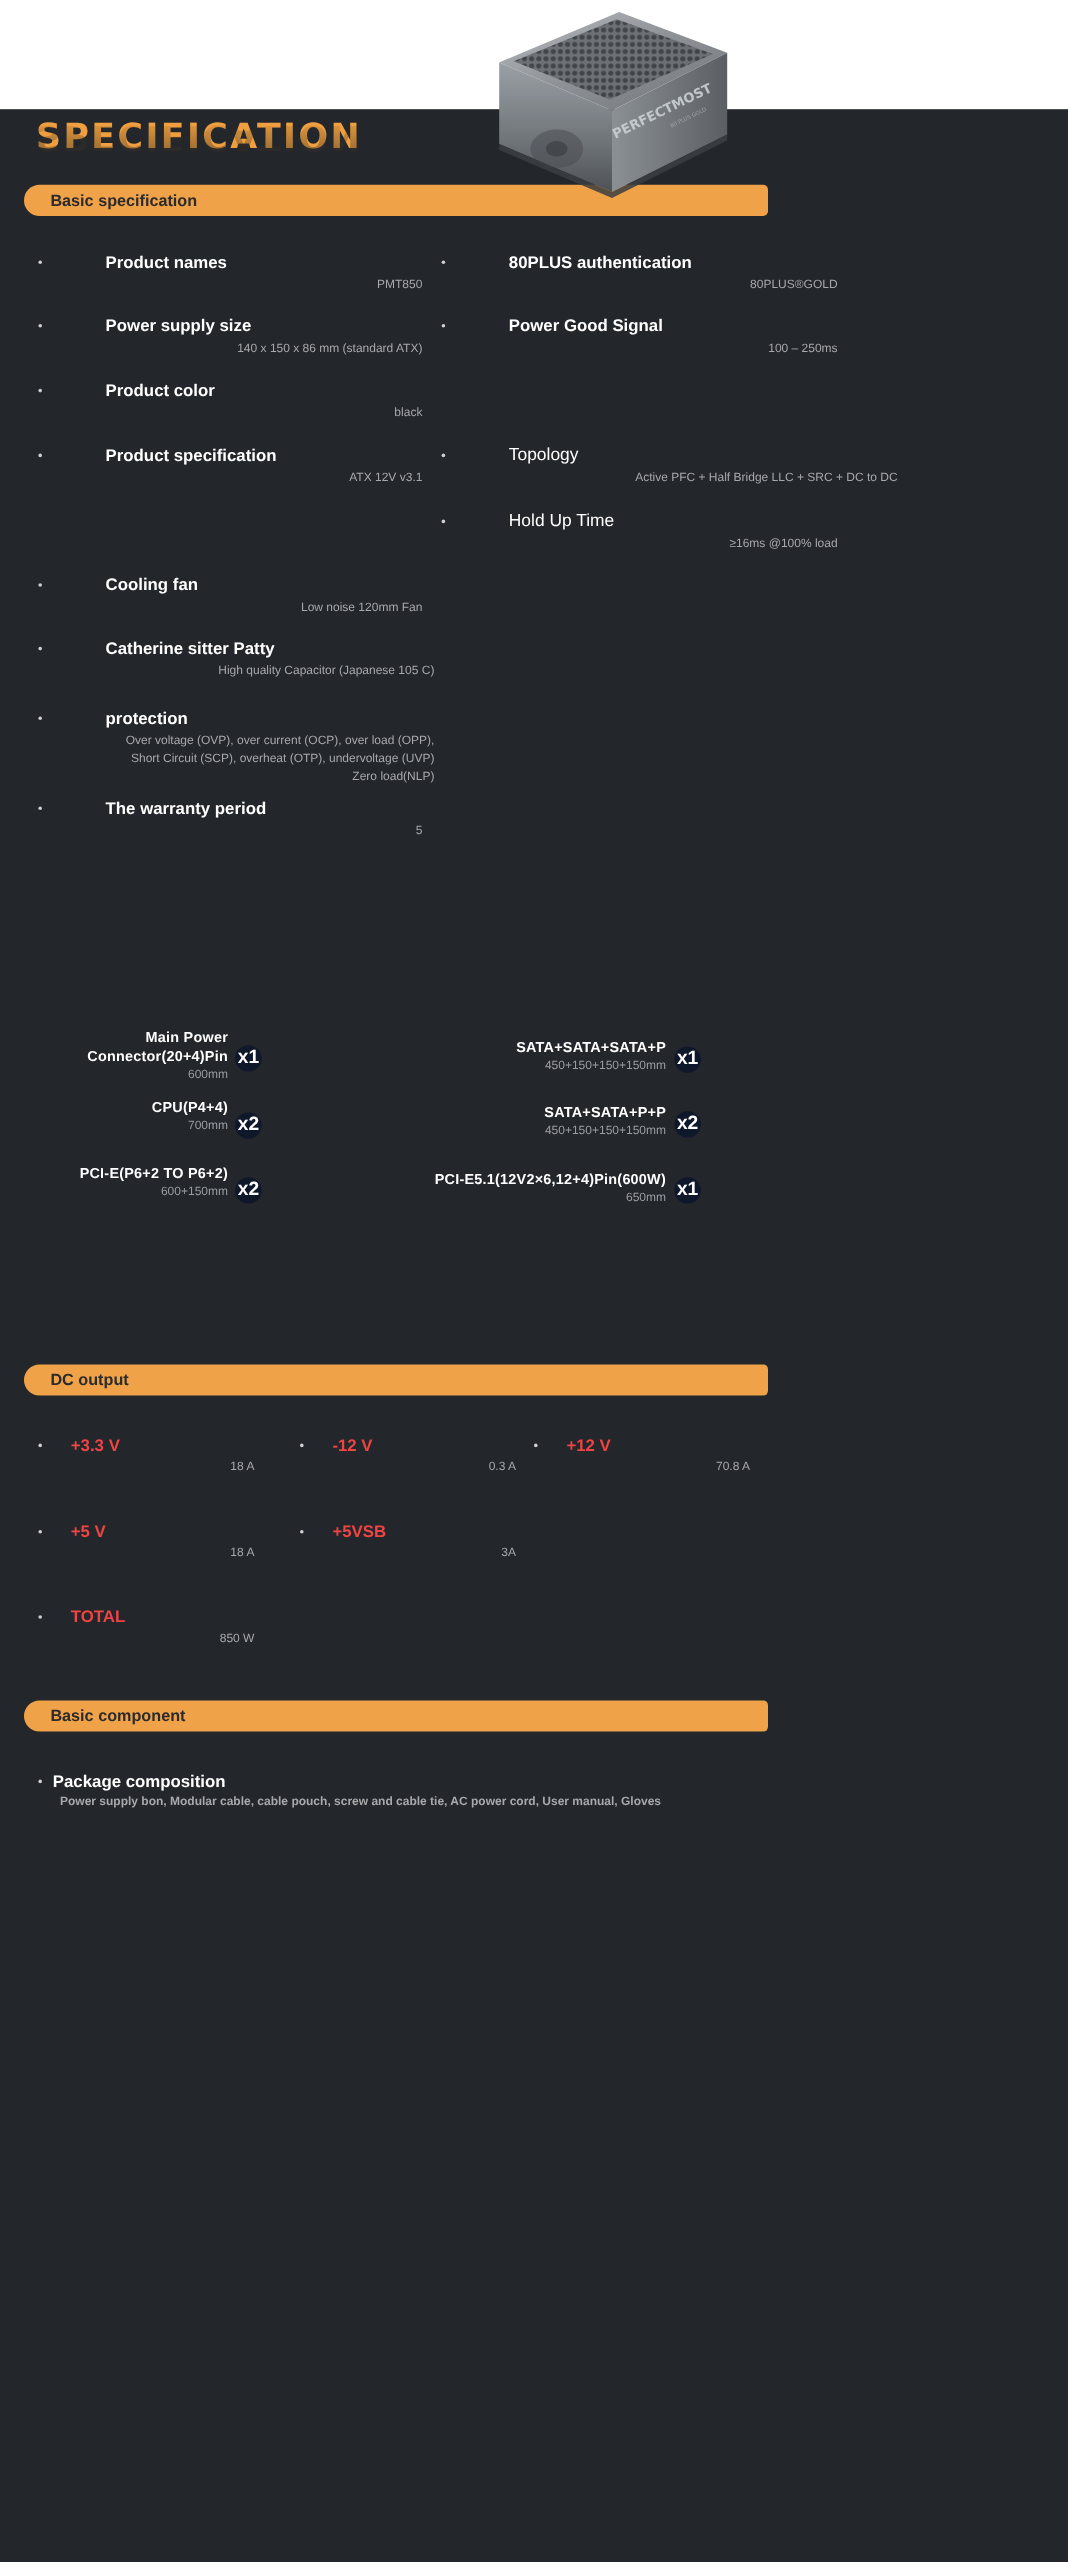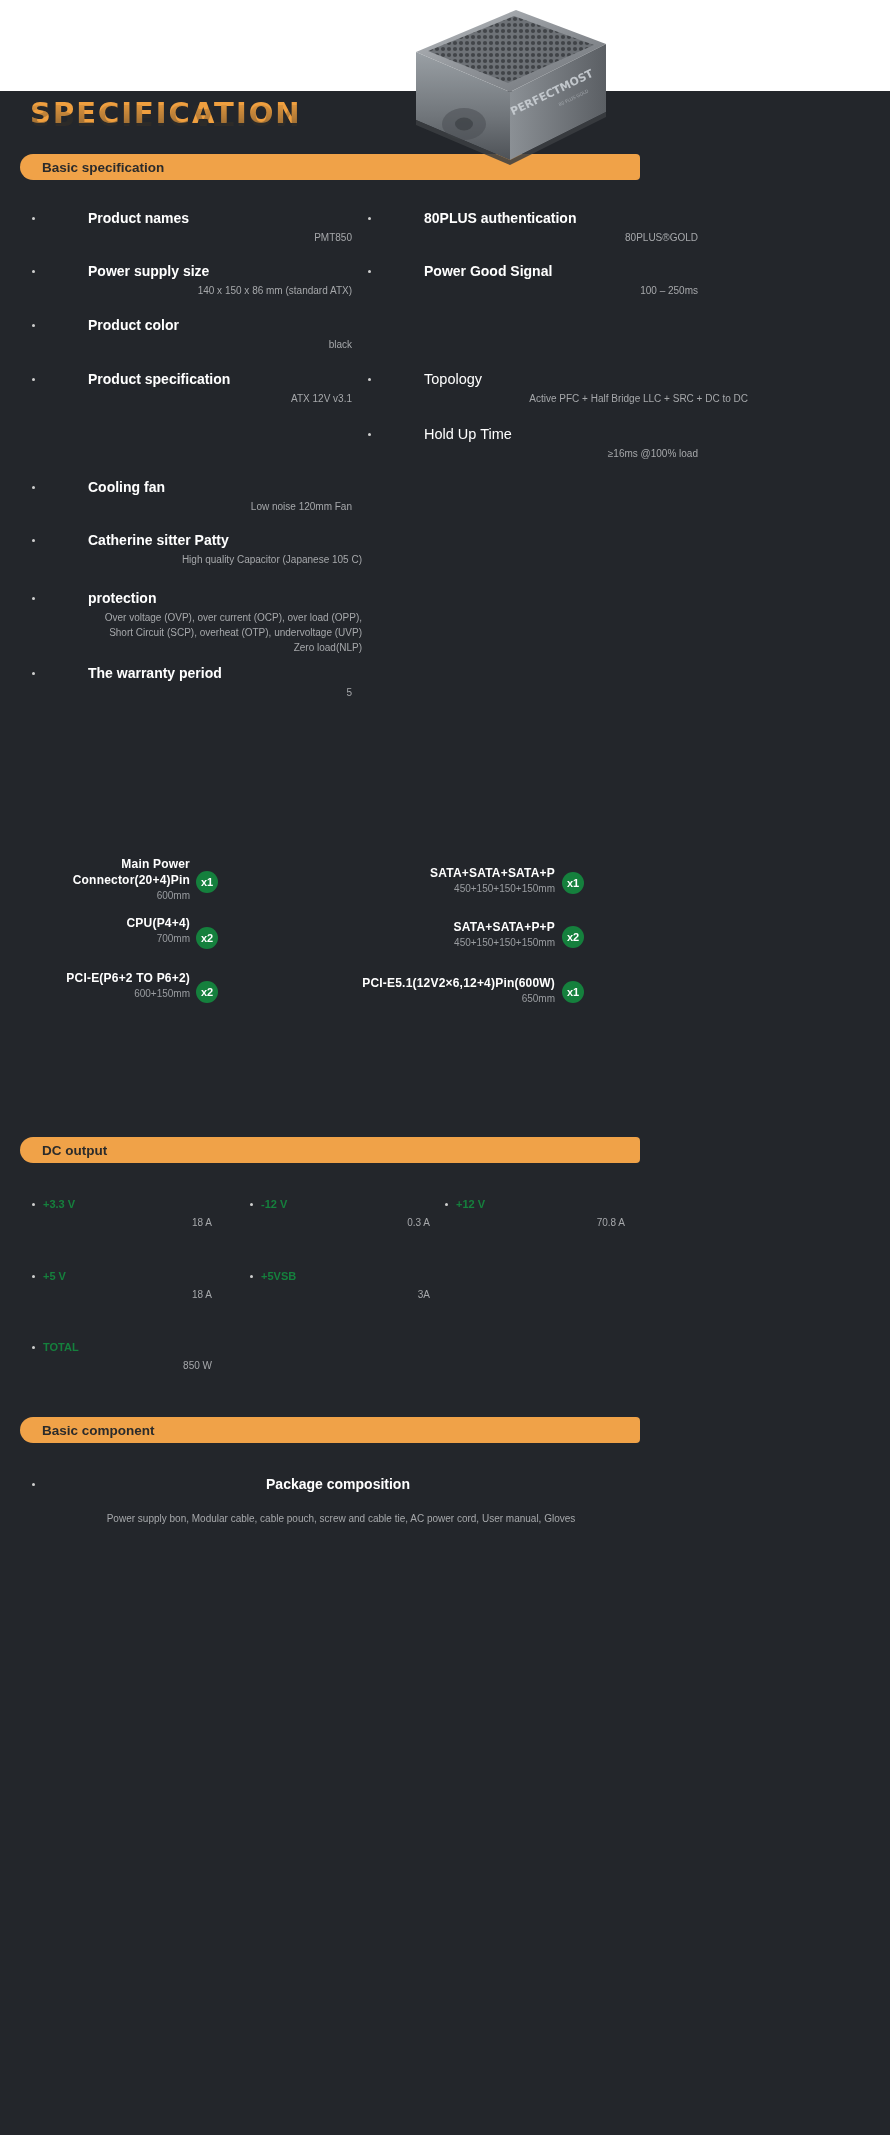--- a/index.html
+++ b/index.html
@@ -132,69 +132,70 @@
   .conn-len {
     font-size: 10px;
     color: #9a9da1;
     line-height: 14px;
     margin-top: 1px;
   }
   .conn-qty {
     position: absolute;
     width: 22px; height: 22px;
     border-radius: 50%;
-    background: #15803d;
+    background: #0f172a;
     color: #ffffff;
-    font-size: 11px;
+    font-size: 16px;
     font-weight: bold;
     display: flex;
     align-items: center;
     justify-content: center;
   }
 
   
   .dc-item { position: absolute; }
   .dc-bullet {
     position: absolute;
     left: 0; top: 7px;
     width: 3px; height: 3px;
     background: #cfcfcf;
     border-radius: 50%;
   }
   .dc-name {
-    font-size: 11px;
-    font-weight: bold;
-    color: #15803d;
+    font-size: 14px;
+    font-weight: bold;
+    color: #ef4444;
     line-height: 16px;
-    margin-left: 11px;
+    margin-left: 27px;
   }
   .dc-val {
     font-size: 10px;
     color: #a6a8ab;
     line-height: 14px;
     margin-left: 11px;
     margin-top: 4px;
     text-align: right;
   }
 
   
-  .pkg-item { position: absolute; text-align: center; }
+  .pkg-item { position: absolute; }
   .pkg-title {
     font-size: 14px;
     font-weight: bold;
     color: #ffffff;
     line-height: 17px;
     margin-left: 12px;
   }
   .pkg-value {
     font-size: 10px;
     color: #a6a8ab;
     line-height: 15px;
     margin-left: 18px;
-    margin-top: 18px;
+    margin-top: 1px;
+    font-weight: bold;
   }
 </style>
 </head>
 <body>
 
 <div class="page">
 
   <div class="whiteband"></div>
   <div class="darkbody"></div>
 

